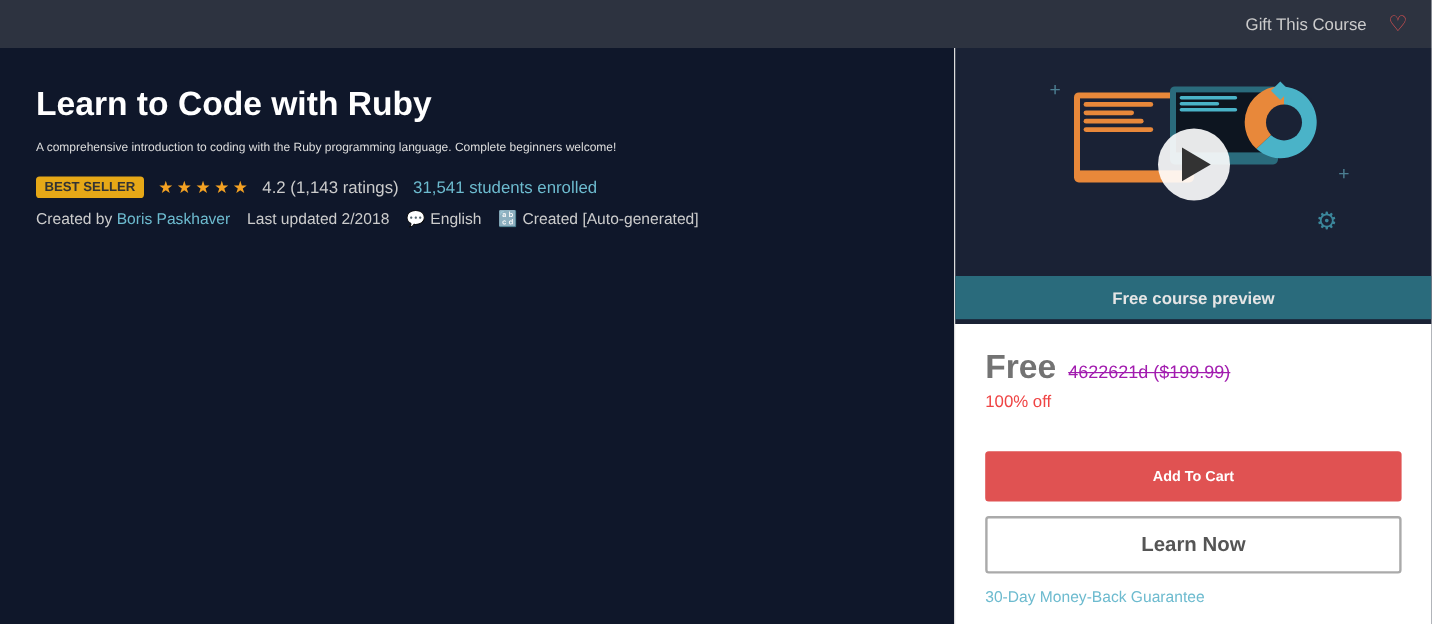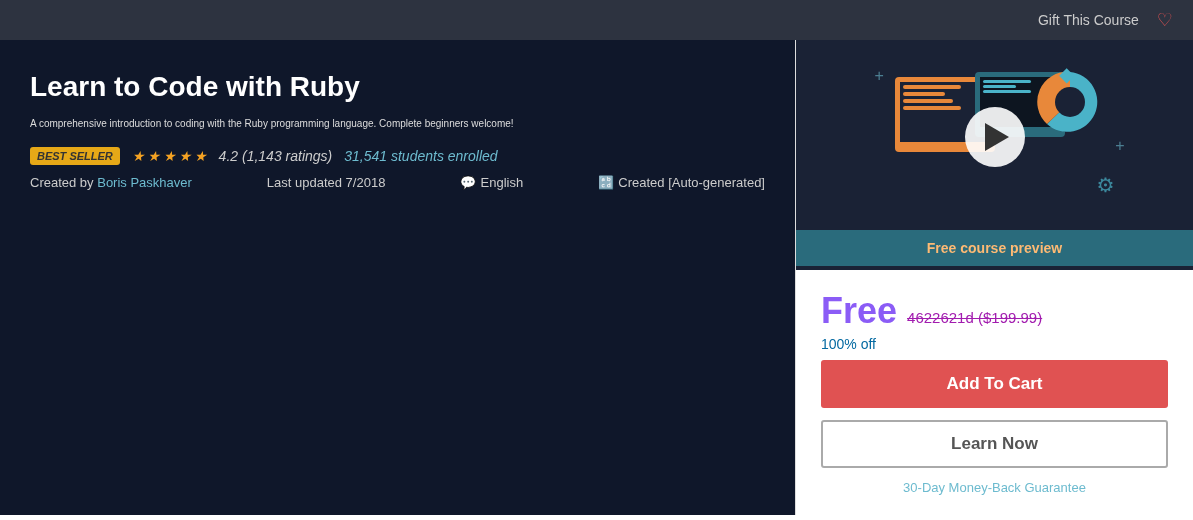--- a/index.html
+++ b/index.html
@@ -51,21 +51,20 @@
       line-height: 1.5;
       max-width: 700px;
     }
 
     .meta-row {
       display: flex;
       align-items: center;
       gap: 12px;
       margin-bottom: 10px;
       flex-wrap: wrap;
-      font-style: italic;
     }
 
     .best-seller-badge {
       background: #e6a817;
       color: #333;
       font-size: 11px;
       font-weight: bold;
       padding: 3px 7px;
       border-radius: 3px;
     }
@@ -89,21 +88,20 @@
     }
 
     .creator-row {
       display: flex;
       align-items: center;
       gap: 14px;
       font-size: 13px;
       color: #ccc;
       margin-top: 6px;
       flex-wrap: wrap;
-      justify-content: space-between;
     }
 
     .creator-link {
       color: #6dbbcf;
       text-decoration: none;
     }
 
     .meta-item {
       display: flex;
       align-items: center;
@@ -274,21 +272,21 @@
       position: absolute;
       right: 10px;
       top: 50%;
       color: #6dbbcf;
       font-size: 16px;
       opacity: 0.6;
     }
 
     .preview-label {
       background: #2a6b7c;
-      color: #fdba74;
+      color: #e5e5e5;
       width: 100%;
       text-align: center;
       padding: 10px 0;
       font-size: 14px;
       font-weight: bold;
     }
 
     
     .pricing-section {
       padding: 20px 25px;
@@ -296,65 +294,65 @@
     }
 
     .price-row {
       display: flex;
       align-items: baseline;
       gap: 10px;
       margin-bottom: 4px;
     }
 
     .price-free {
-      font-size: 36px;
+      font-size: 28px;
       font-weight: bold;
-      color: #8b5cf6;
+      color: #737373;
     }
 
     .price-original {
       font-size: 15px;
       color: #a21caf;
       text-decoration: line-through;
     }
 
     .discount-text {
-      color: #0369a1;
+      color: #ef4444;
       font-size: 14px;
-      margin-bottom: 8px;
+      margin-bottom: 34px;
     }
 
     .add-to-cart-btn {
       width: 100%;
       background: #e05252;
       color: white;
       border: none;
       padding: 14px;
-      font-size: 17px;
+      font-size: 12px;
       font-weight: bold;
       border-radius: 3px;
       cursor: pointer;
       margin-bottom: 12px;
     }
 
     .enroll-btn {
       width: 100%;
       background: white;
       color: #555;
       border: 2px solid #aaa;
       padding: 12px;
       font-size: 17px;
       font-weight: bold;
       border-radius: 3px;
       cursor: pointer;
       margin-bottom: 12px;
     }
 
     .money-back {
-      text-align: center;
+      text-align: left;
       color: #6dbbcf;
       font-size: 13px;
     }
 
     
     .page-wrapper {
       background: #f5f5f5;
     }
 
     .hero-content-wrapper {
@@ -410,21 +408,21 @@
           <span>(1,143 ratings)</span>
         </span>
         <span class="students-text">31,541 students enrolled</span>
       </div>
 
       <div class="creator-row">
         <span>
           <span>Created by</span>
           <a class="creator-link" href="#">Boris Paskhaver</a>
         </span>
-        <span>Last updated 7/2018</span>
+        <span>Last updated 2/2018</span>
         <span class="meta-item">
           <span>💬</span>
           <span>English</span>
         </span>
         <span class="meta-item">
           <span>🔡</span>
           <span>Created [Auto-generated]</span>
         </span>
       </div>
     </div>

